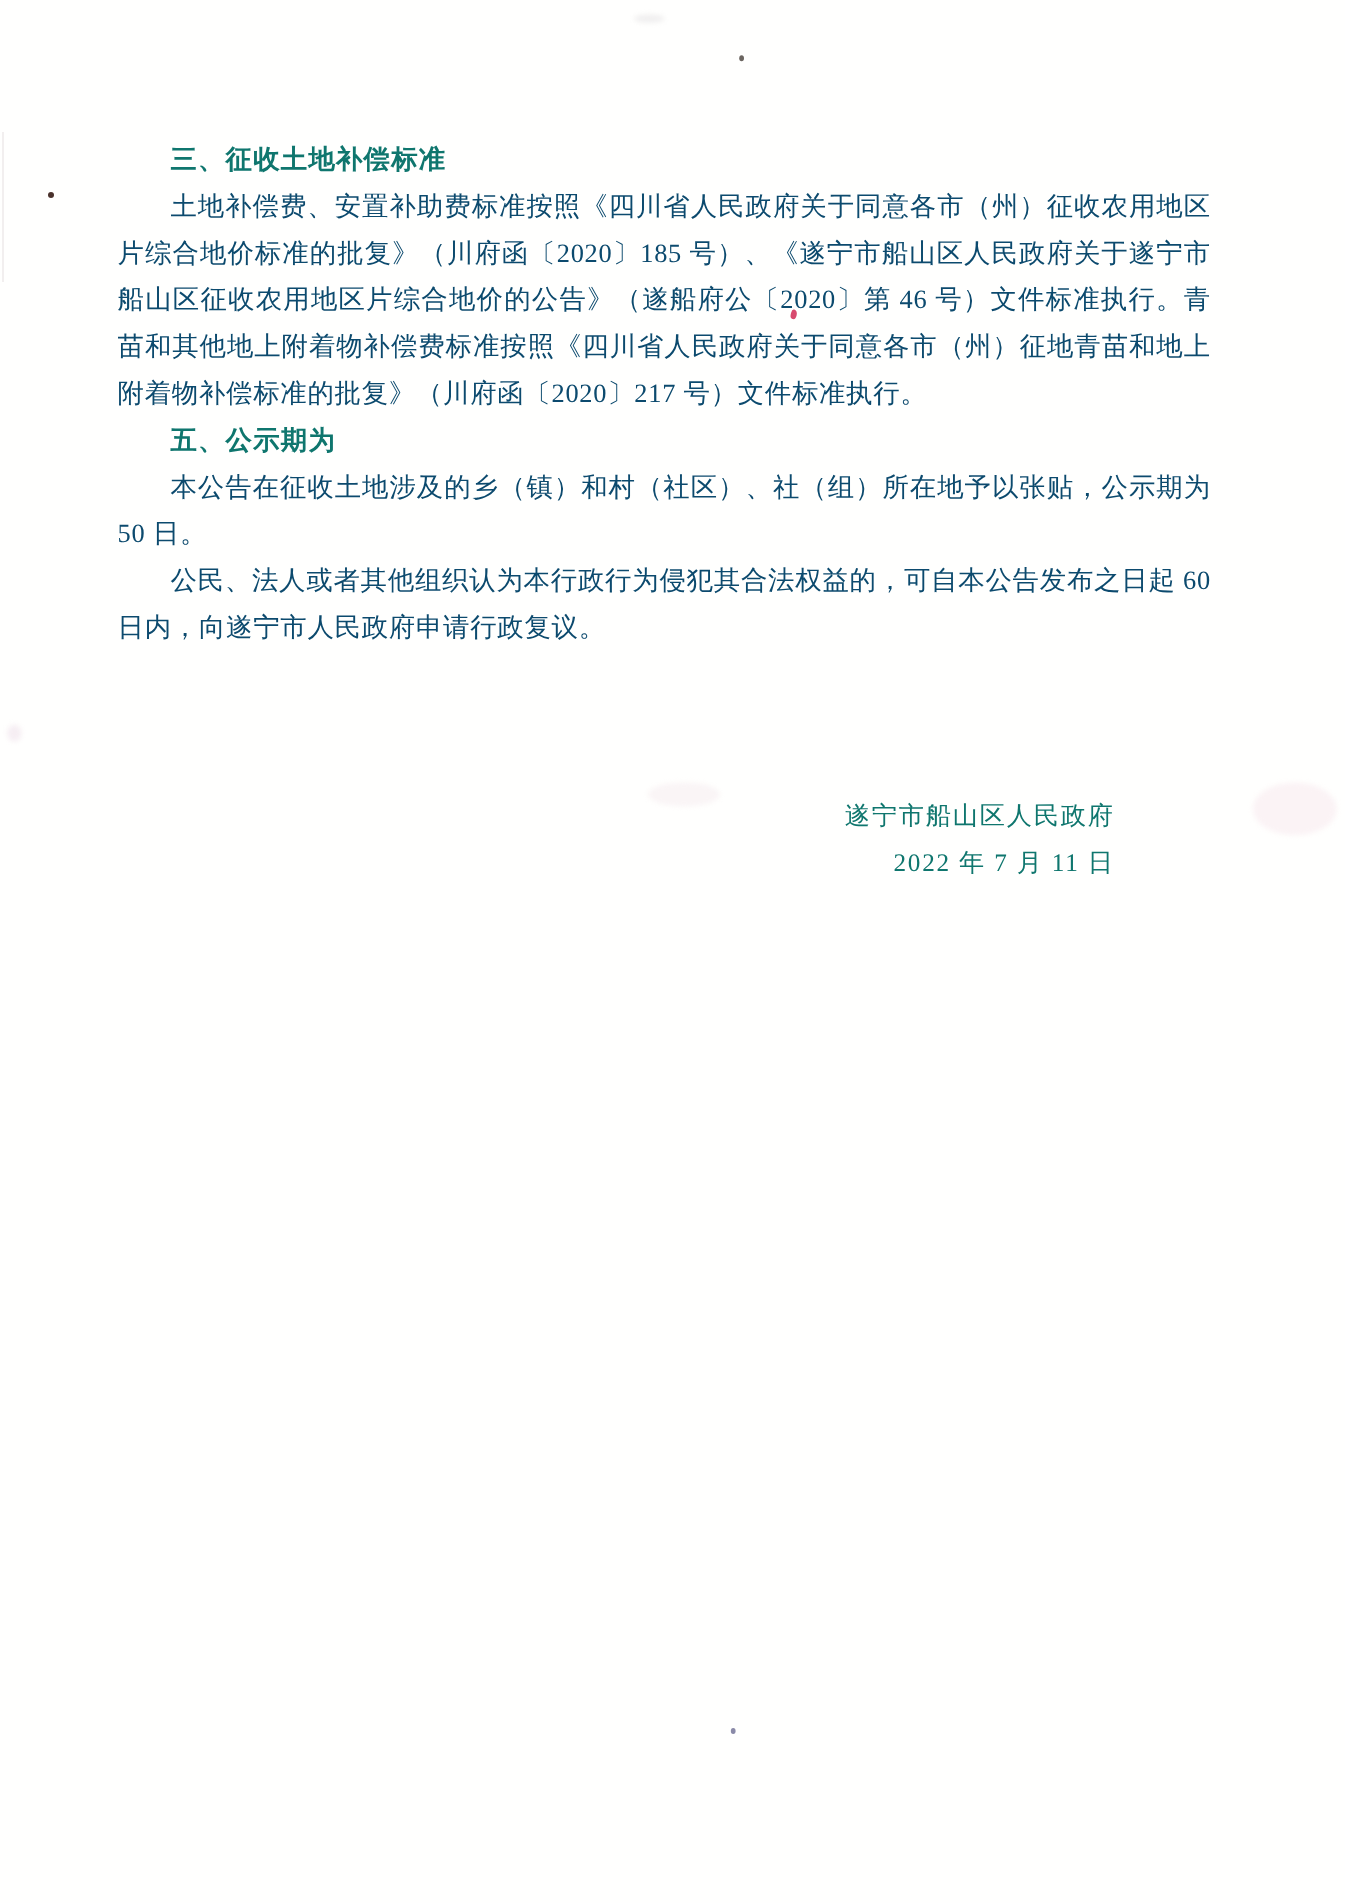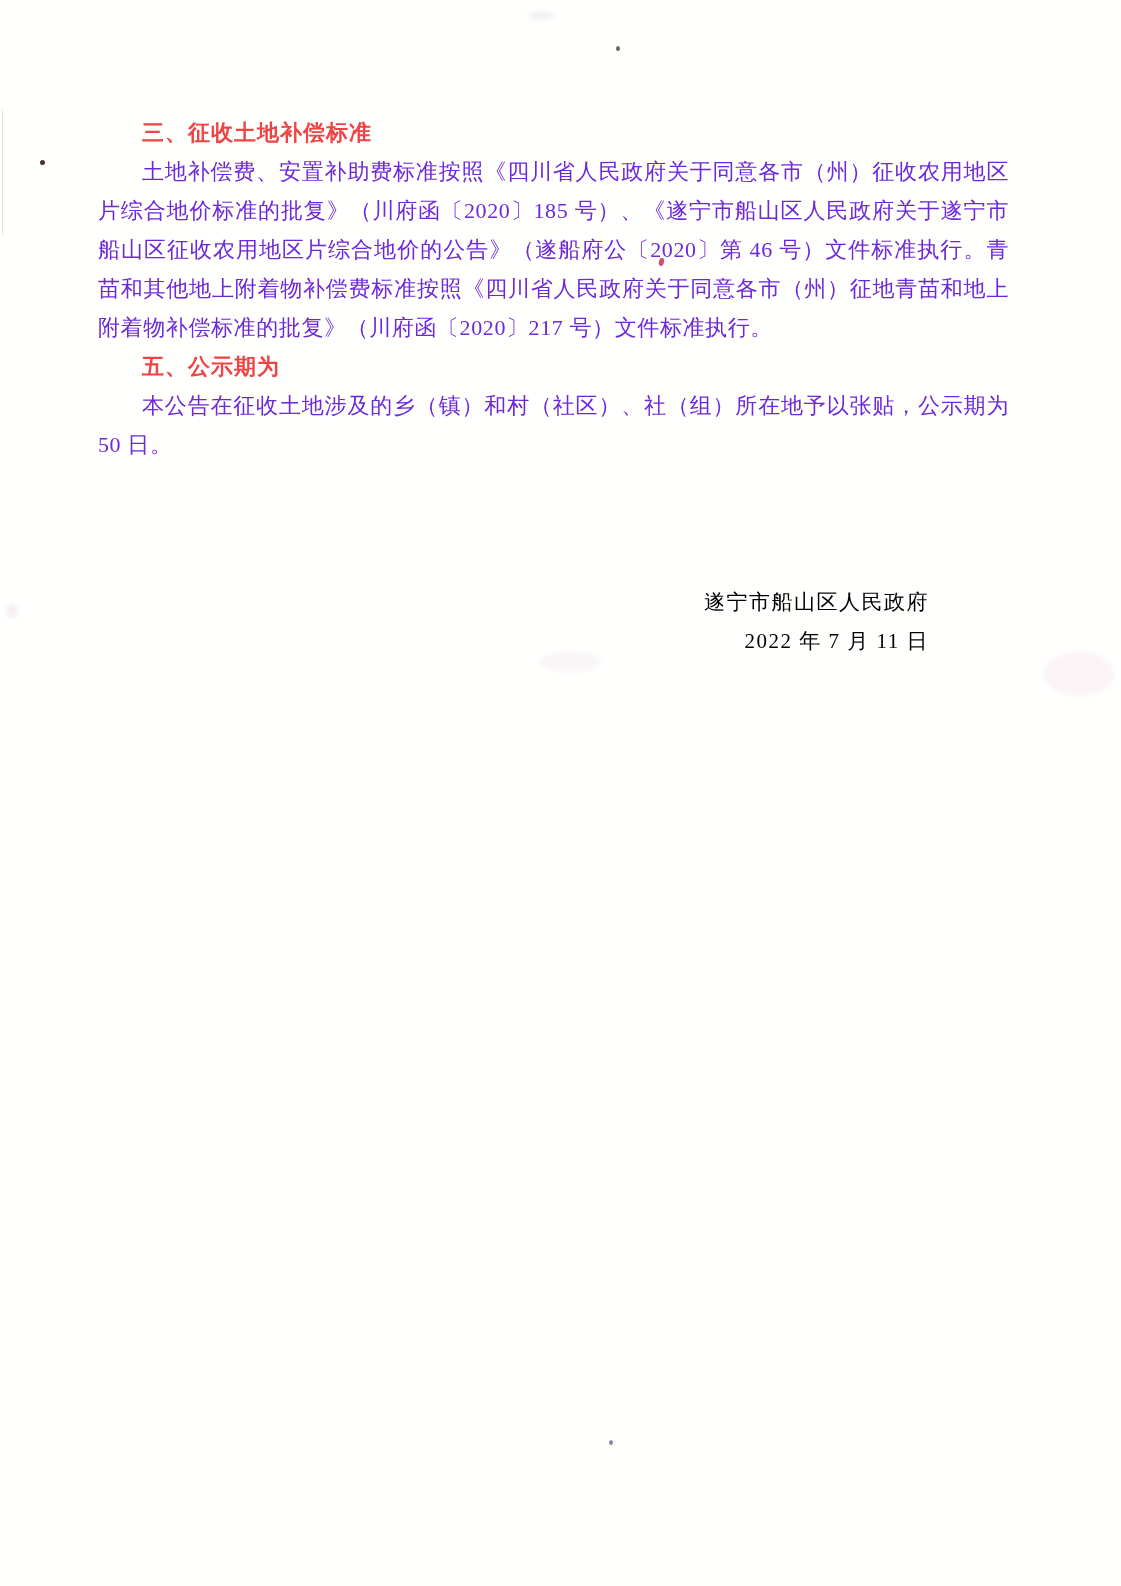--- a/index.html
+++ b/index.html
@@ -19,40 +19,40 @@
     width: 911px;
   }
   .sec-heading {
     margin: 0;
     font-family: "Liberation Sans", "DejaVu Sans", sans-serif;
     font-weight: bold;
     font-size: 22px;
     line-height: 39px;
     text-indent: 2em;
     letter-spacing: 1px;
-    color: #ef4444;
+    color: #0f766e;
     white-space: nowrap;
   }
   .body-para {
     margin: 0;
     font-size: 22px;
     line-height: 39px;
     text-indent: 2em;
     text-align: justify;
     letter-spacing: 0.6px;
-    color: #6d28d9;
+    color: #0c4a6e;
   }
   .signature-block {
     margin-top: 119px;
     text-align: right;
     padding-right: 80px;
     font-size: 21px;
     line-height: 39px;
     letter-spacing: 1.5px;
-    color: #000000;
+    color: #0f766e;
   }
   .signature-block .sig-line { white-space: nowrap; }
   
   .speck { position: absolute; border-radius: 50%; }
   .speck-dot-top     { left: 616px; top: 46px;  width: 4px;  height: 5px;  background: #6b6560; }
   .speck-dot-left    { left: 40px;  top: 160px; width: 5px;  height: 5px;  background: #4a322c; }
   .speck-red-mark    { left: 659px; top: 258px; width: 5px;  height: 8px;  background: #d84a6e; transform: rotate(14deg); border-radius: 40% 60% 50% 50%; }
   .speck-dot-bottom  { left: 609px; top: 1440px;width: 4px;  height: 5px;  background: #8a8aa8; }
   .smudge { position: absolute; border-radius: 50%; filter: blur(2px); }
   .smudge-top        { left: 528px; top: 12px;  width: 26px; height: 7px;  background: #f0efef; }
@@ -69,20 +69,21 @@
 
 <div class="page">
   <div class="content">
 
     <h3 class="sec-heading">三、征收土地补偿标准</h3>
     <p class="body-para">土地补偿费、安置补助费标准按照《四川省人民政府关于同意各市（州）征收农用地区片综合地价标准的批复》（川府函〔2020〕185 号）、《遂宁市船山区人民政府关于遂宁市船山区征收农用地区片综合地价的公告》（遂船府公〔2020〕第 46 号）文件标准执行。青苗和其他地上附着物补偿费标准按照《四川省人民政府关于同意各市（州）征地青苗和地上附着物补偿标准的批复》（川府函〔2020〕217 号）文件标准执行。</p>
 
 
     <h3 class="sec-heading">五、公示期为</h3>
     <p class="body-para">本公告在征收土地涉及的乡（镇）和村（社区）、社（组）所在地予以张贴，公示期为 50 日。</p>
+    <p class="body-para">公民、法人或者其他组织认为本行政行为侵犯其合法权益的，可自本公告发布之日起 60 日内，向遂宁市人民政府申请行政复议。</p>
 
     <div class="signature-block">
       <div class="sig-line">遂宁市船山区人民政府</div>
       <div class="sig-line">2022 年 7 月 11 日</div>
     </div>
 
   </div>
 
   <span class="edge-line"></span>
   <span class="speck speck-dot-top"></span>

